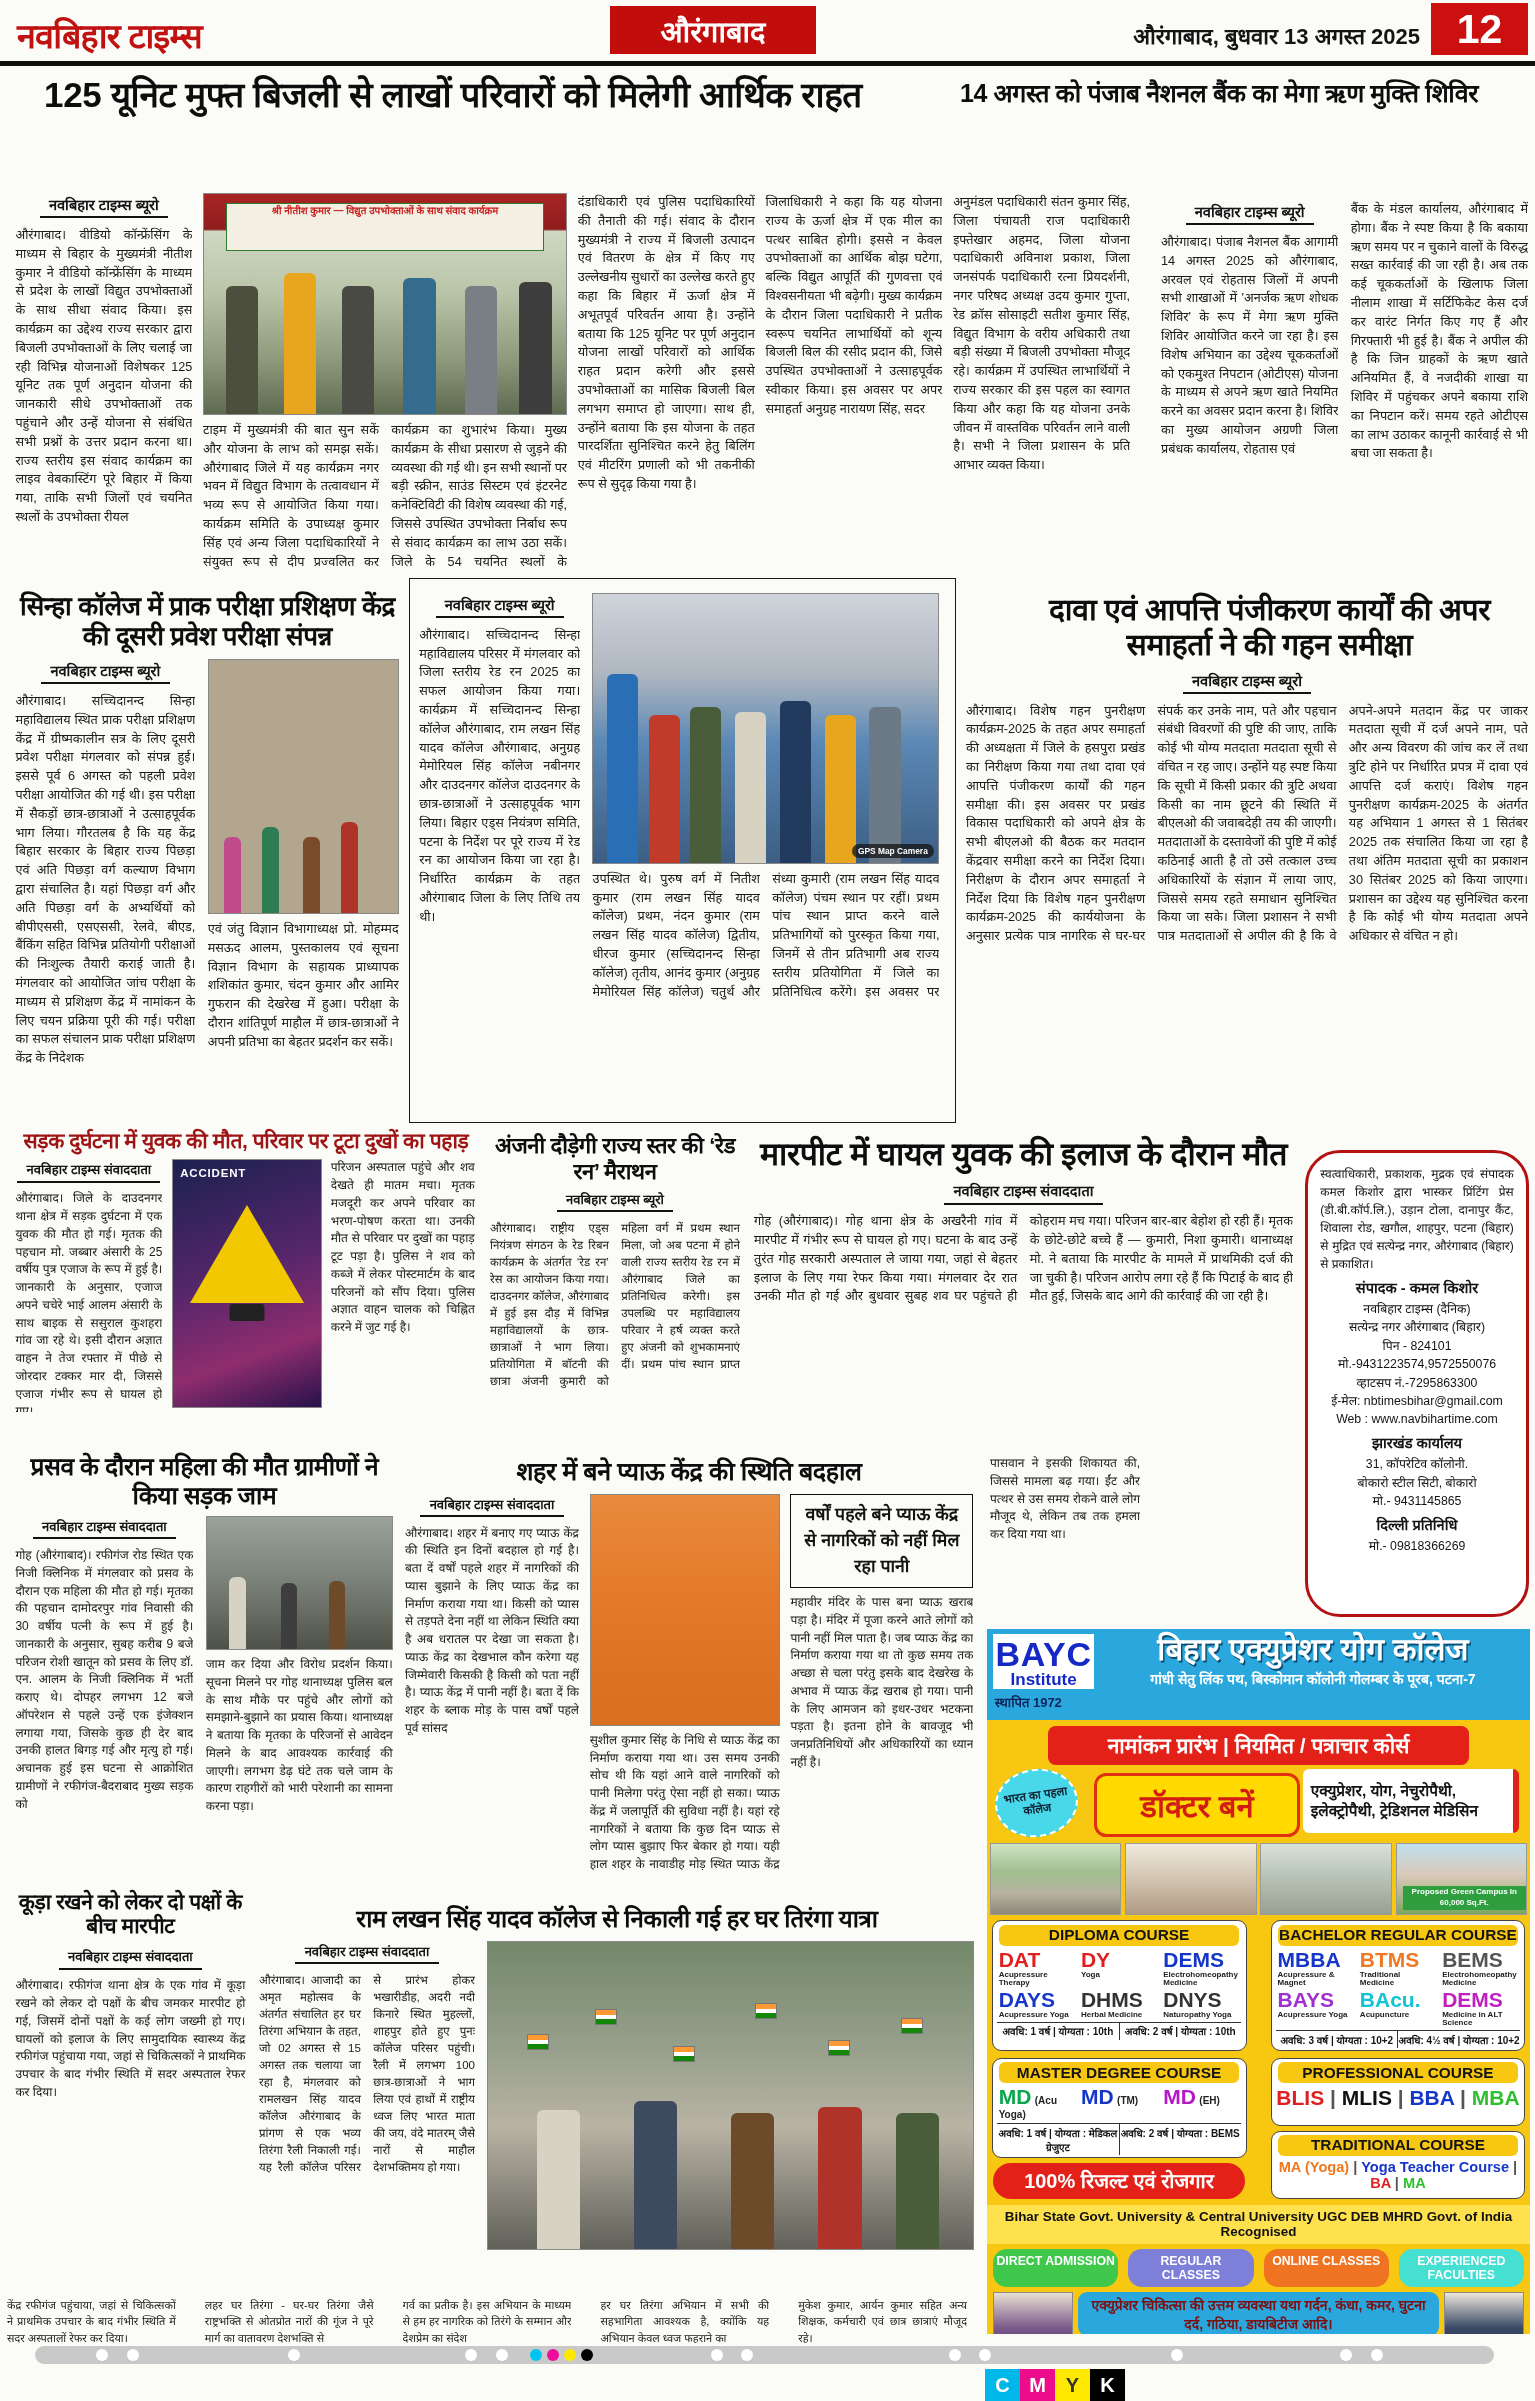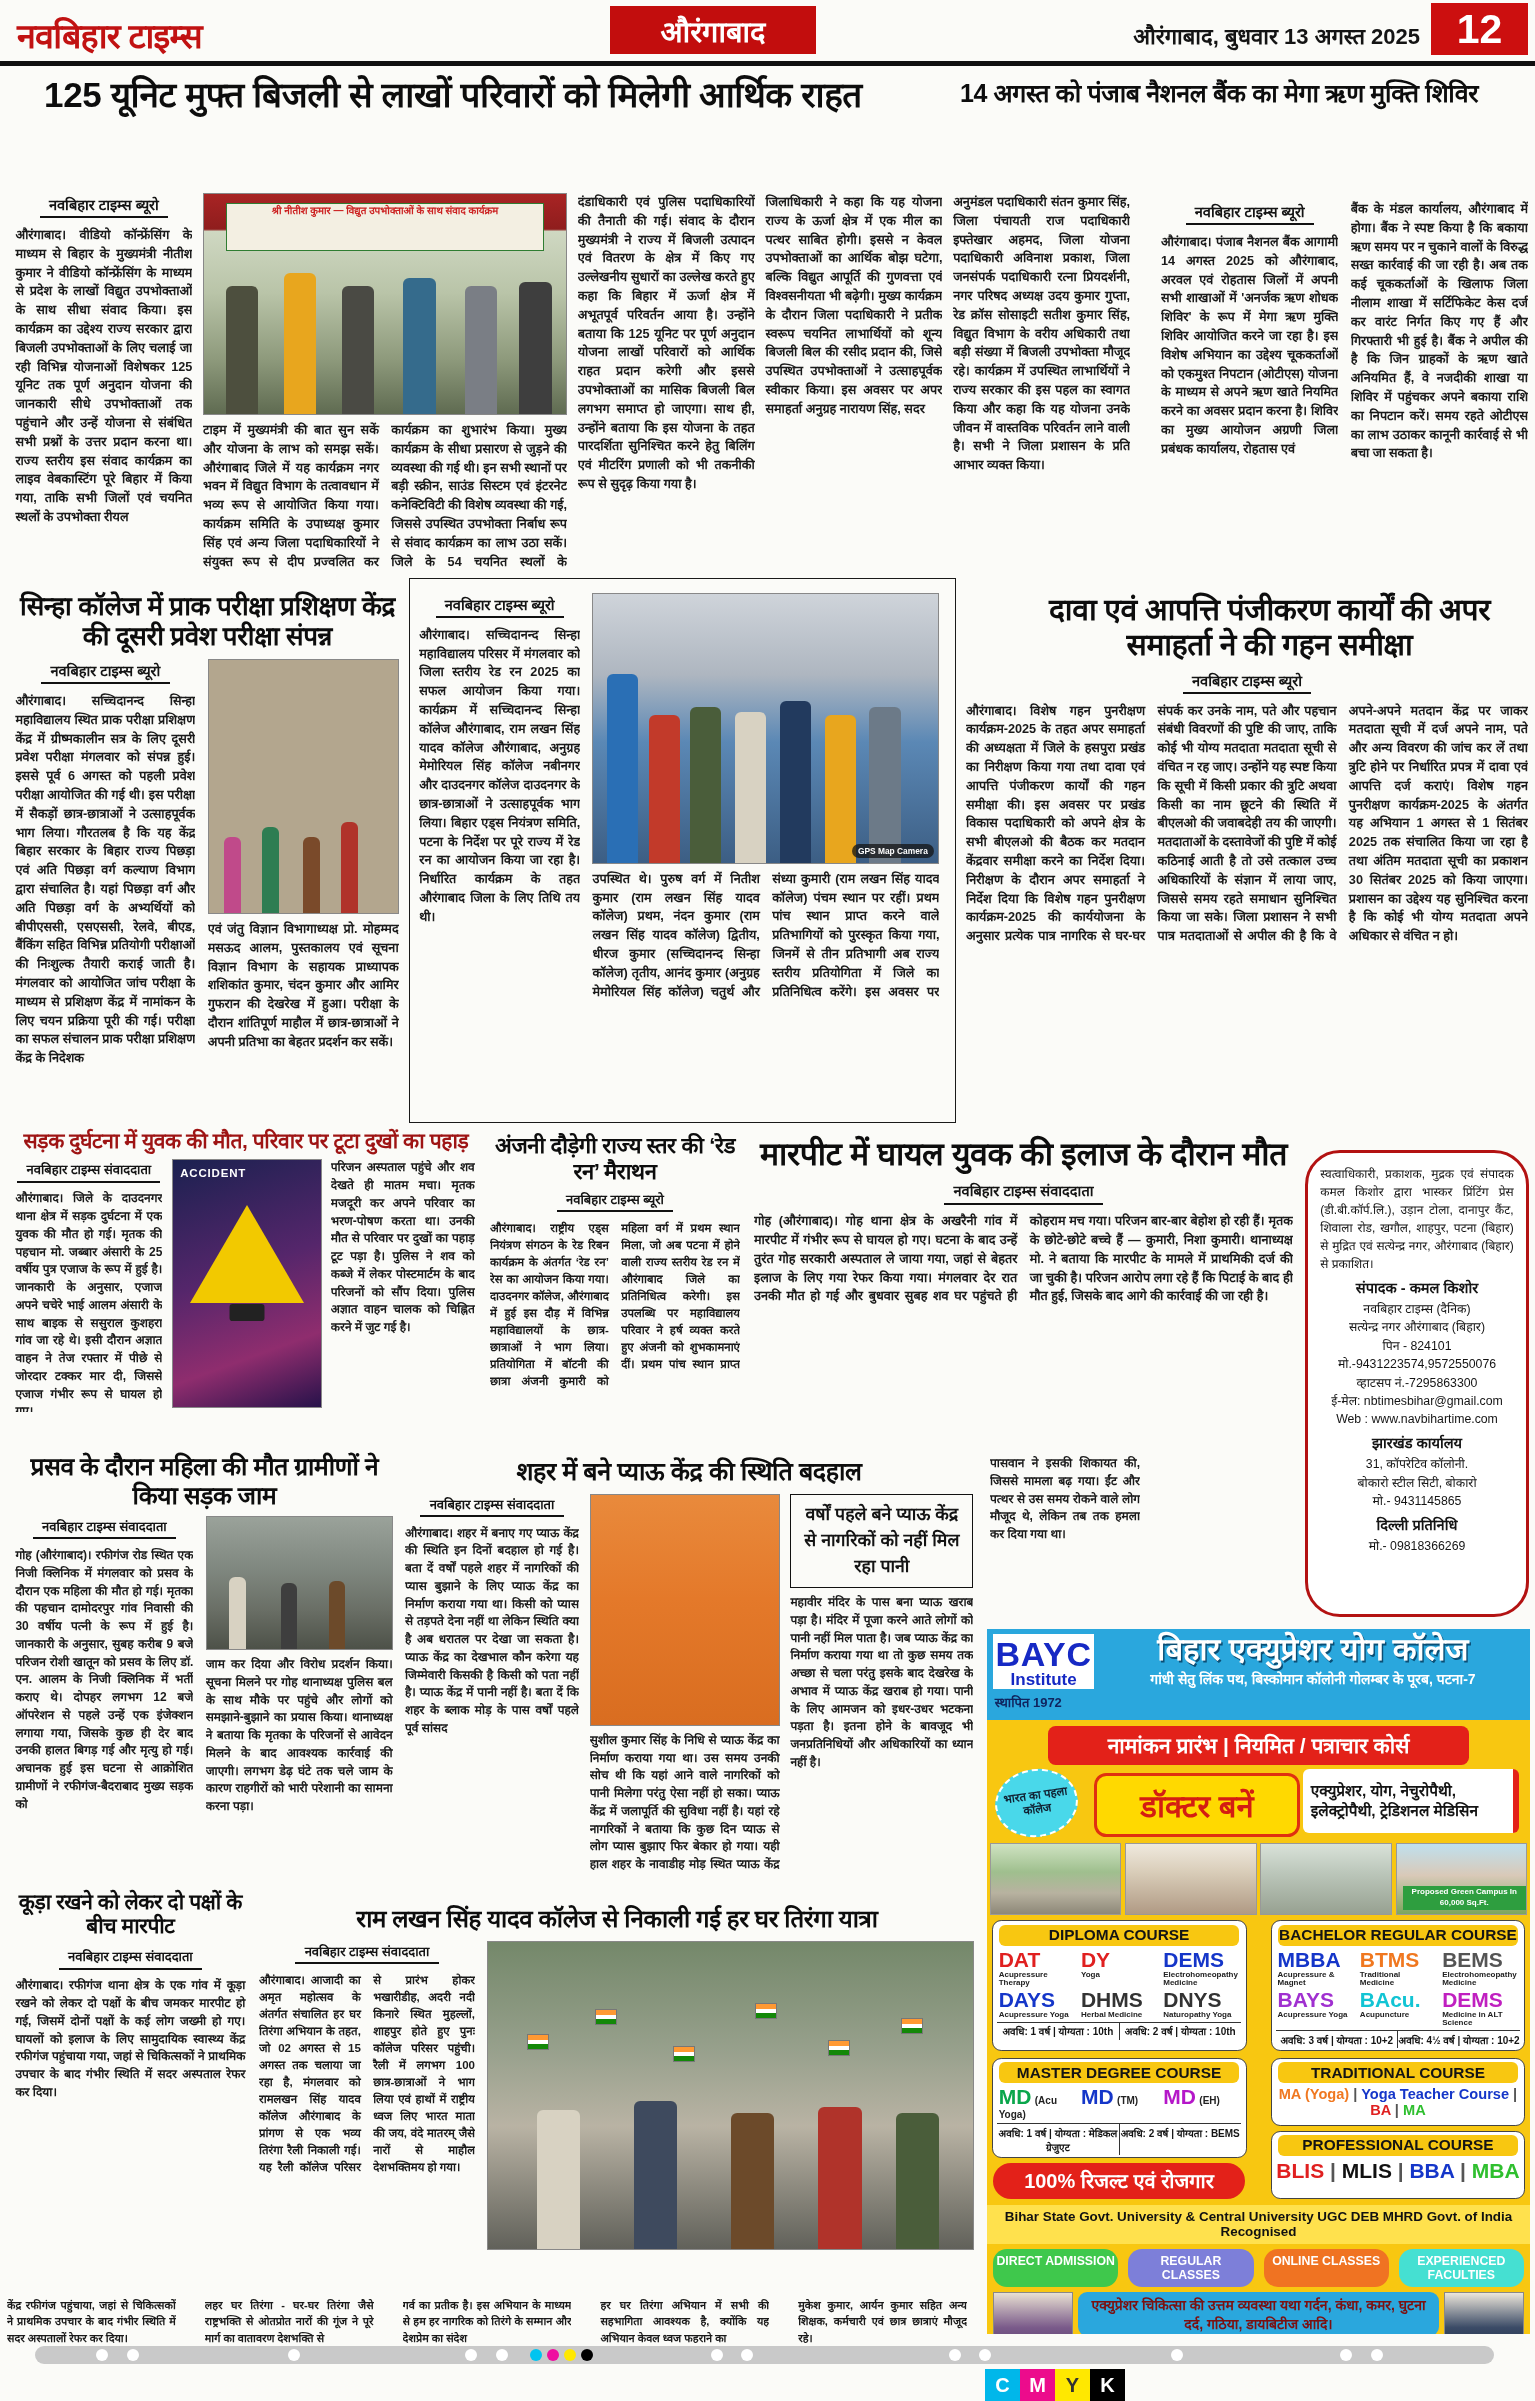--- a/index.html
+++ b/index.html
@@ -4,21 +4,21 @@
 <style>
   html,body{margin:0;padding:0;background:#dcdcdc;}
   .page{position:relative;width:1535px;height:2401px;background:#fbfbf8;margin:0 auto;
         font-family:"Liberation Sans","DejaVu Sans",sans-serif;color:#141414;overflow:hidden;}
   .abs{position:absolute;}
   .hl{font-weight:800;color:#0d0d0d;text-align:center;line-height:1.16;letter-spacing:-0.4px;}
   .hl-red{color:#9e1414;}
   .byline-wrap{text-align:center;margin-bottom:7.7px;}
   .byline{display:inline-block;font-weight:700;font-size:14.6px;border-bottom:2.3px solid #111;
           border-top:0.8px solid #fbfbf8;padding:0 9.2px 2.3px;}
-  .bt{font-size:12.7px;line-height:1.48;text-align:justify;color:#1a1a1a;font-weight:bold;}
+  .bt{font-size:12.7px;line-height:1.48;text-align:justify;color:#1a1a1a;}
   .cols2{column-count:2;column-gap:12.3px;}
   .cols3{column-count:3;column-gap:12.3px;}
   .photo{position:relative;overflow:hidden;background:#b5b0a6;border:0.8px solid #888;}
   .cell{overflow:hidden;}
   
   .masthead{left:17px;top:12.3px;font-size:34px;font-weight:800;color:#c11212;letter-spacing:-0.8px;}
   .edition-box{left:610px;top:6.1px;width:206px;height:48px;background:#c20d0d;color:#fff;
                font-size:29px;font-weight:800;display:flex;align-items:center;justify-content:center;}
   .dateline{left:1040px;top:20px;width:380px;font-size:22px;font-weight:700;text-align:right;}
   .pageno{left:1431px;top:3.1px;width:97px;height:52px;background:#cc0f0f;color:#fff;
@@ -432,29 +432,29 @@
           </div>
           <div class="crsnote">
             <div>अवधि: 1 वर्ष | योग्यता : मेडिकल ग्रेजुएट</div>
             <div>अवधि: 2 वर्ष | योग्यता : BEMS</div>
           </div>
         </div>
         <div class="resultpill">100% रिजल्ट एवं रोजगार</div>
       </div>
       <div style="flex:1;display:flex;flex-direction:column;gap:4.6px;">
         <div class="crsbox">
+          <div class="crstitle">PROFESSIONAL COURSE</div>
+          <div class="profitems">
+            <span style="color: rgb(224, 32, 32);">BLIS</span><span class="sep"> | </span><span style="color: rgb(17, 17, 17);">MLIS</span><span class="sep"> | </span><span style="color: rgb(21, 54, 201);">BBA</span><span class="sep"> | </span><span style="color: rgb(47, 191, 47);">MBA</span>
+          </div>
+        </div>
+        <div class="crsbox">
           <div class="crstitle">TRADITIONAL COURSE</div>
           <div class="traditems">
             <span style="color: rgb(240, 120, 32);">MA (Yoga)</span><span class="sep"> | </span><span style="color: rgb(21, 54, 201);">Yoga Teacher Course</span><span class="sep"> | </span><span style="color: rgb(224, 32, 32);">BA</span><span class="sep"> | </span><span style="color: rgb(47, 191, 47);">MA</span>
-          </div>
-        </div>
-        <div class="crsbox">
-          <div class="crstitle">PROFESSIONAL COURSE</div>
-          <div class="profitems">
-            <span style="color: rgb(224, 32, 32);">BLIS</span><span class="sep"> | </span><span style="color: rgb(17, 17, 17);">MLIS</span><span class="sep"> | </span><span style="color: rgb(21, 54, 201);">BBA</span><span class="sep"> | </span><span style="color: rgb(47, 191, 47);">MBA</span>
           </div>
         </div>
       </div>
     </div>
     <div class="recbar">Bihar State Govt. University &amp; Central University UGC DEB MHRD Govt. of India Recognised</div>
     <div class="pillrow">
       <div class="pill" style="background: rgb(63, 200, 76);">DIRECT ADMISSION</div>
       <div class="pill" style="background: rgb(125, 127, 217);">REGULAR CLASSES</div>
       <div class="pill" style="background: rgb(240, 115, 34);">ONLINE CLASSES</div>
       <div class="pill" style="background: rgb(69, 224, 210);">EXPERIENCED FACULTIES</div>

